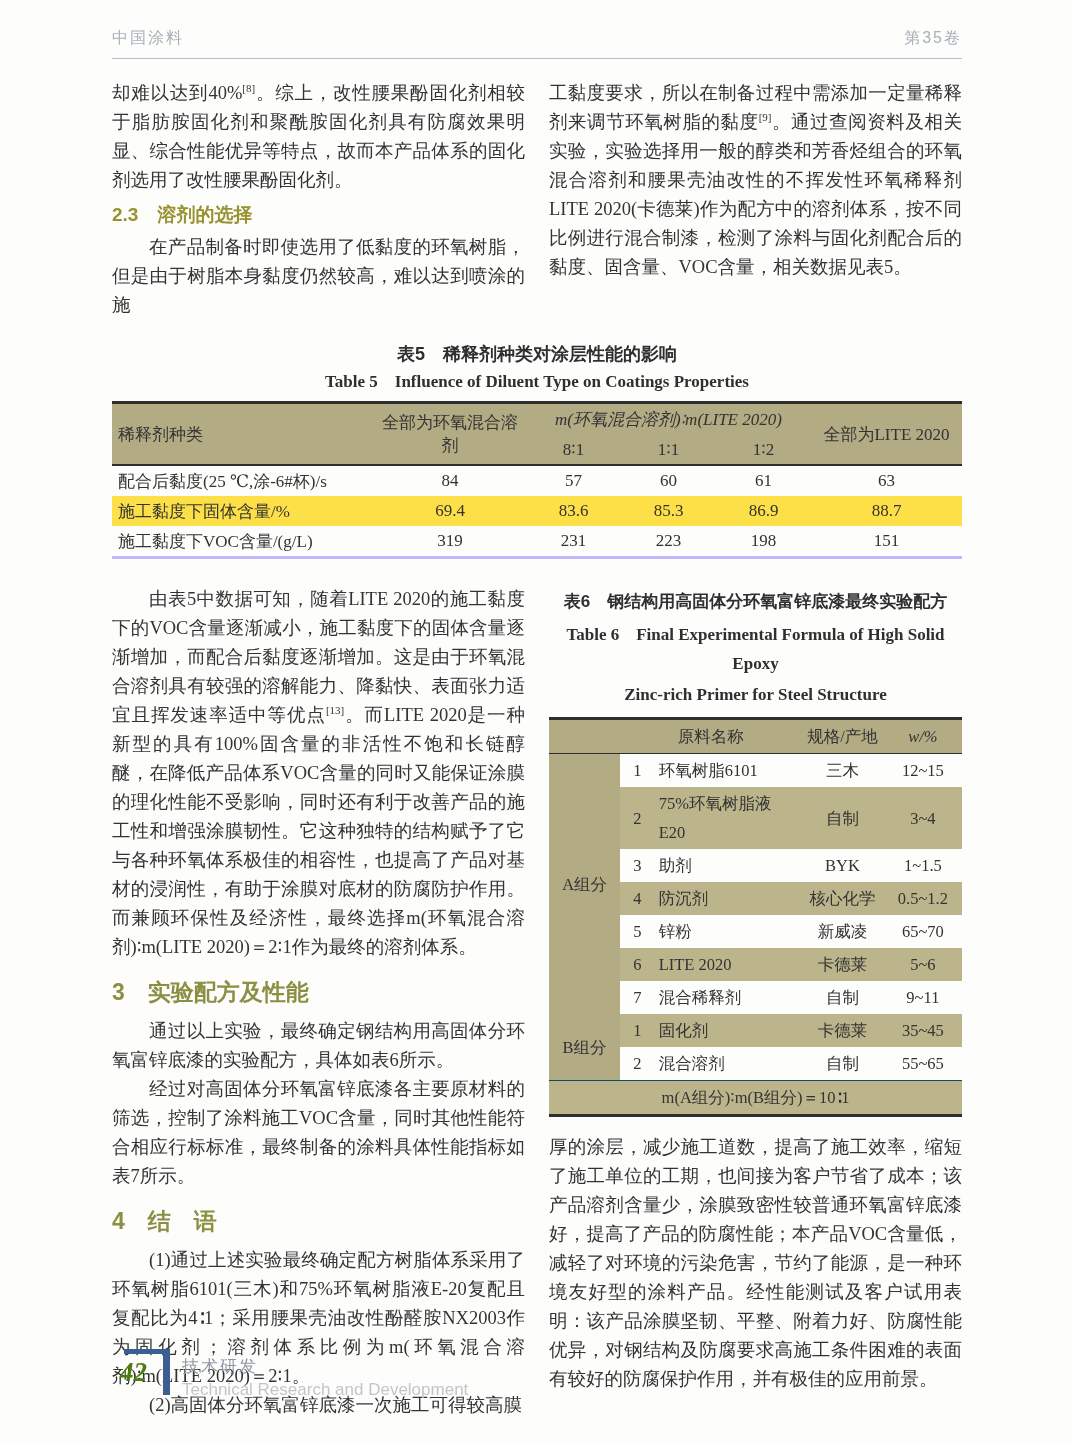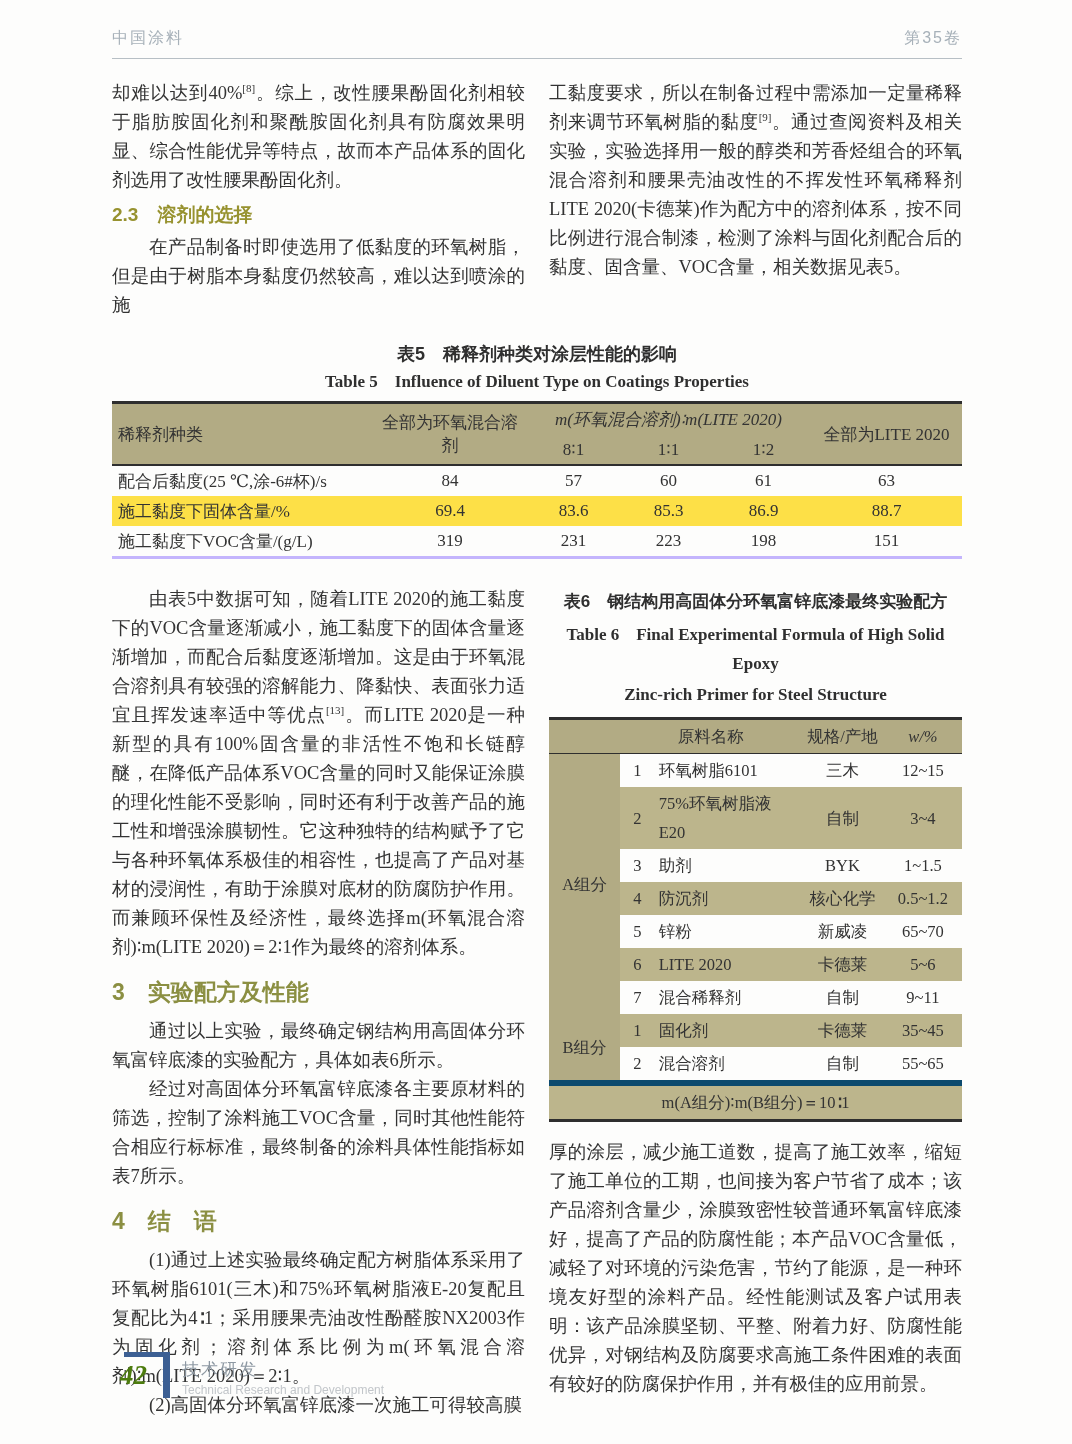--- a/index.html
+++ b/index.html
@@ -56,38 +56,38 @@
   table.t5 tbody tr.stripe{background:#fde047;}
   
   .t6block{margin-top:2px;}
   table.t6{width:100%;border-collapse:collapse;border-top:3px solid #2e2e2e;border-bottom:3px solid #2e2e2e;font-size:16.5px;margin-top:6px;}
   table.t6 th,table.t6 td{font-weight:normal;padding:2px 4px;height:25px;text-align:center;}
   table.t6 thead tr{background:#b2ab84;border-bottom:1.5px solid #2e2e2e;}
   table.t6 .gcell{background:#b2ab84;width:72px;}
   table.t6 td.name{text-align:left;}
   table.t6 tr.stripe td{background:#bcb58c;}
   table.t6 tr.stripe td.gcell{background:#b2ab84;}
-  table.t6 .foot td{background:#bcb58c;border-top:6px solid #0c4a6e;}
+  table.t6 .foot td{background:#bcb58c;border-top:1px solid #0c4a6e;}
   table.t6 .num{width:30px;}
   table.t6 .name{width:158px;}
   table.t6 .spec{width:82px;}
   table.t6 .wcol{width:74px;}
   .wit{font-style:italic;font-family:"Liberation Serif",serif;}
   
   .pagefoot{position:absolute;left:112px;bottom:44px;display:flex;align-items:flex-start;}
   .foot-badge{position:relative;width:64px;height:48px;flex:none;}
   .foot-topbar{position:absolute;top:0;left:12px;width:46px;height:5px;background:#3c5f93;}
   .foot-vbar{position:absolute;top:0;left:51px;width:7px;height:46px;background:#3c5f93;}
   .foot-num{
     position:absolute;top:8px;left:8px;
     font-style:italic;font-weight:bold;font-size:27px;color:#4d7c0f;
   }
   .foot-text{margin-left:6px;font-family:"Liberation Sans","DejaVu Sans",sans-serif;}
   .foot-zh{font-size:17px;color:#8d98a2;letter-spacing:2px;margin-top:6px;}
-  .foot-en{font-size:12px;color:#c2c6ca;margin-top:2px;}
+  .foot-en{font-size:17px;color:#c2c6ca;margin-top:2px;}
 </style>
 </head>
 <body>
 
 <div class="page">
 
   <div class="runhead">
     <span>中国涂料</span>
     <span>第35卷</span>
   </div>

